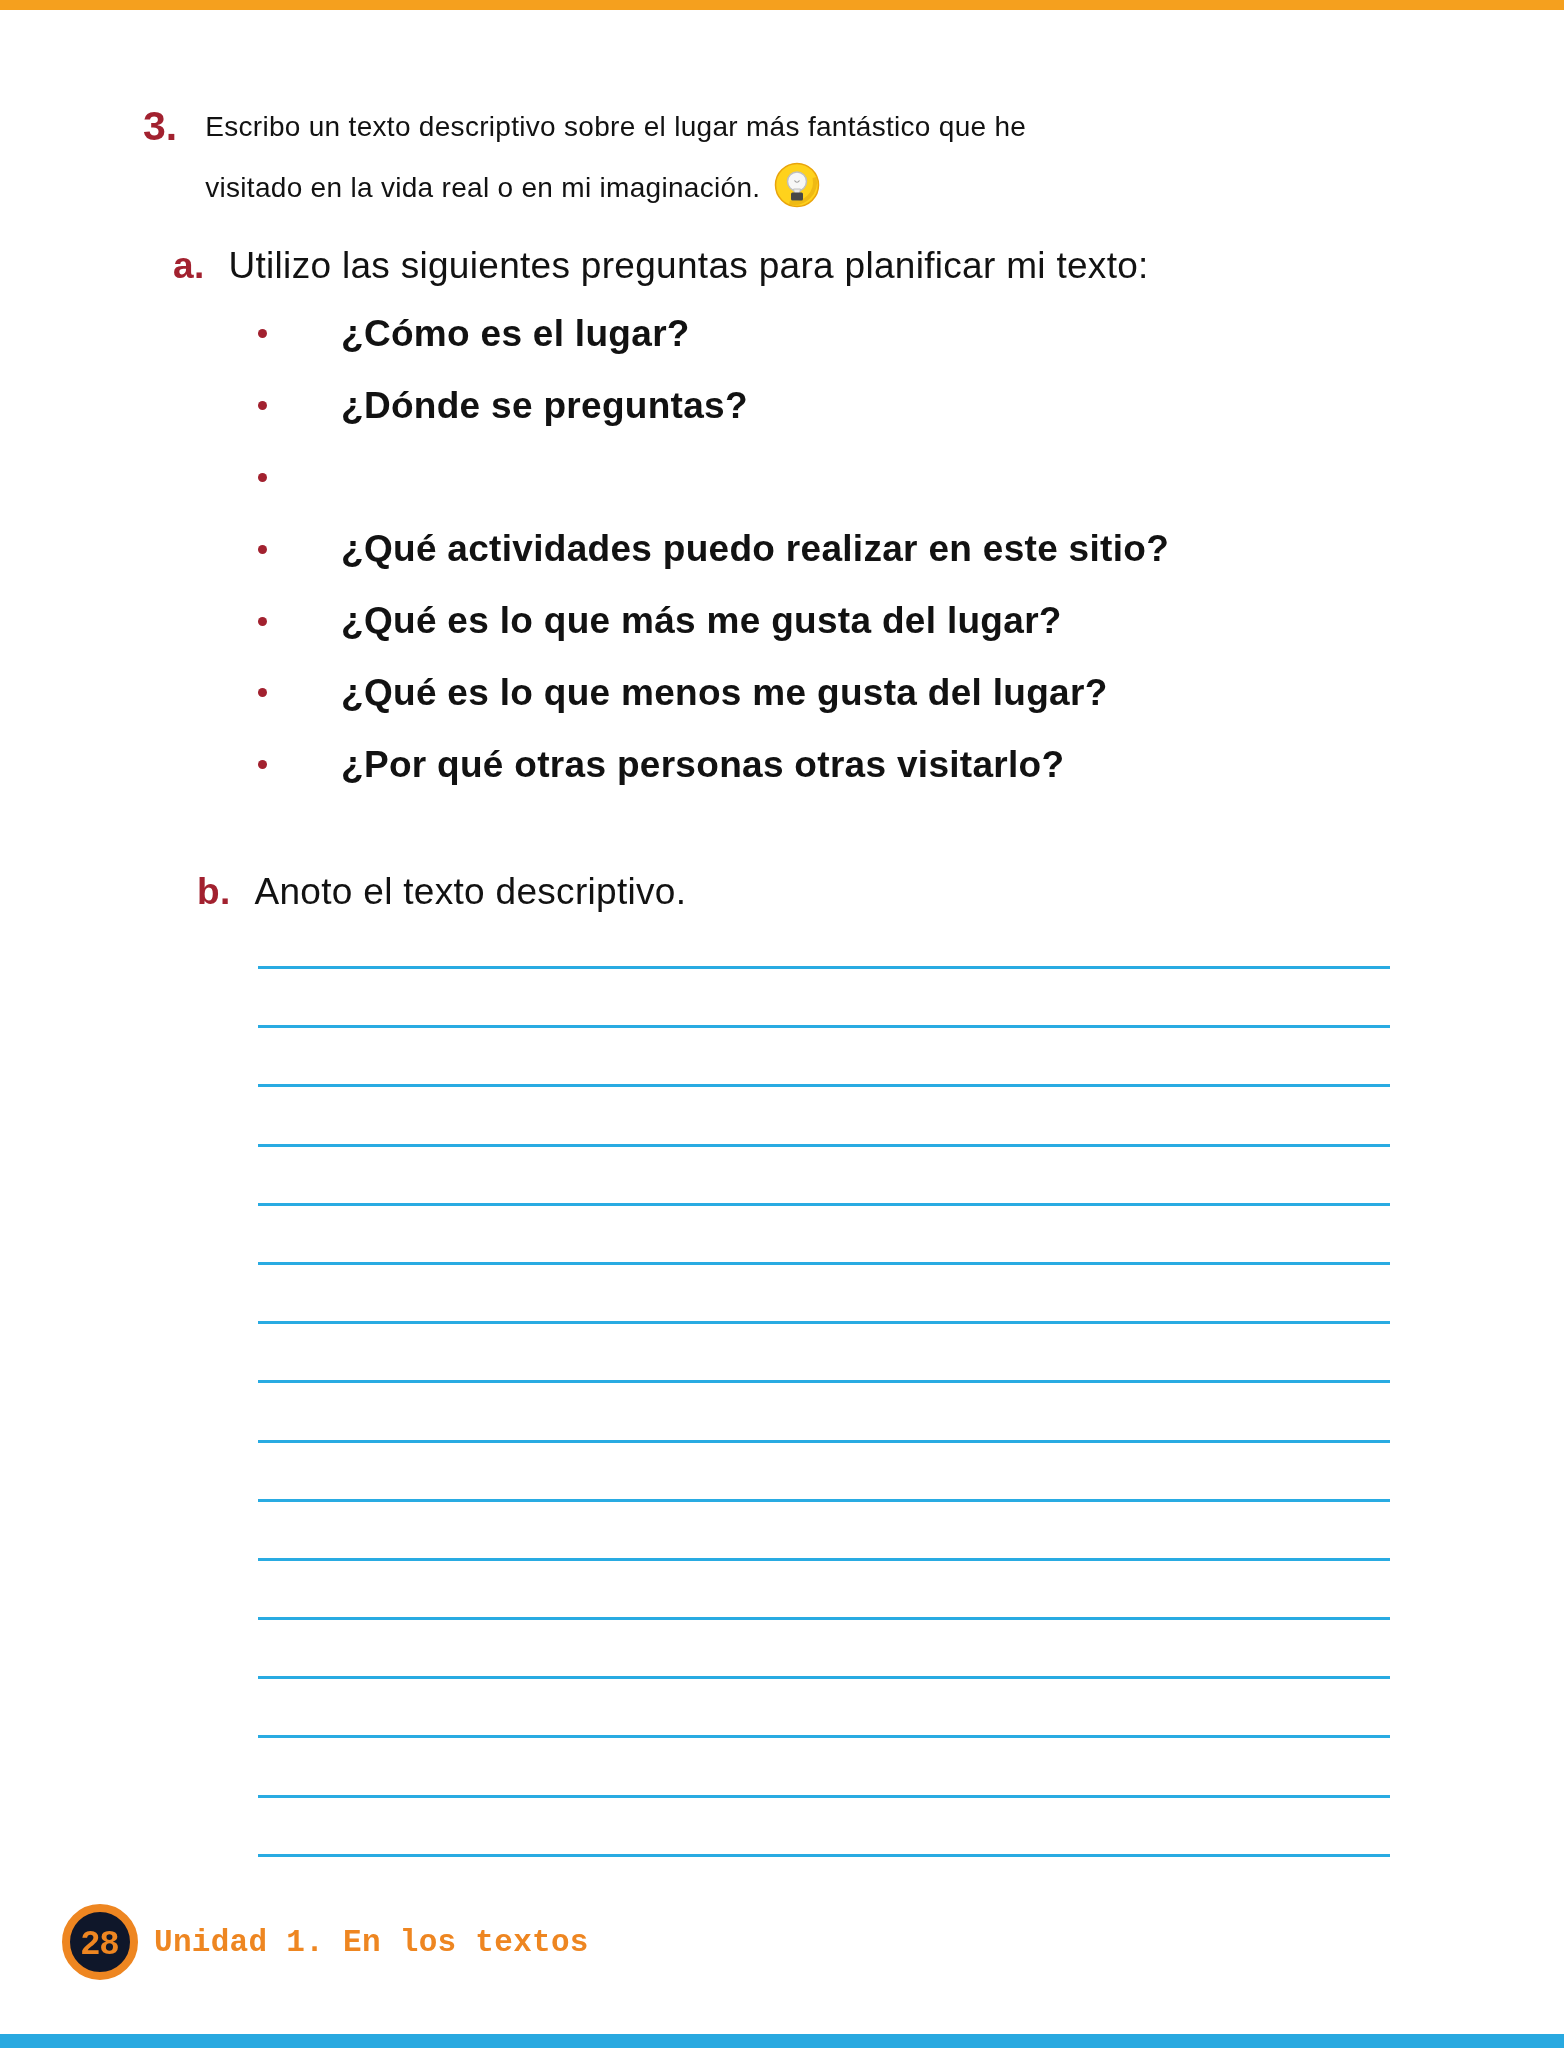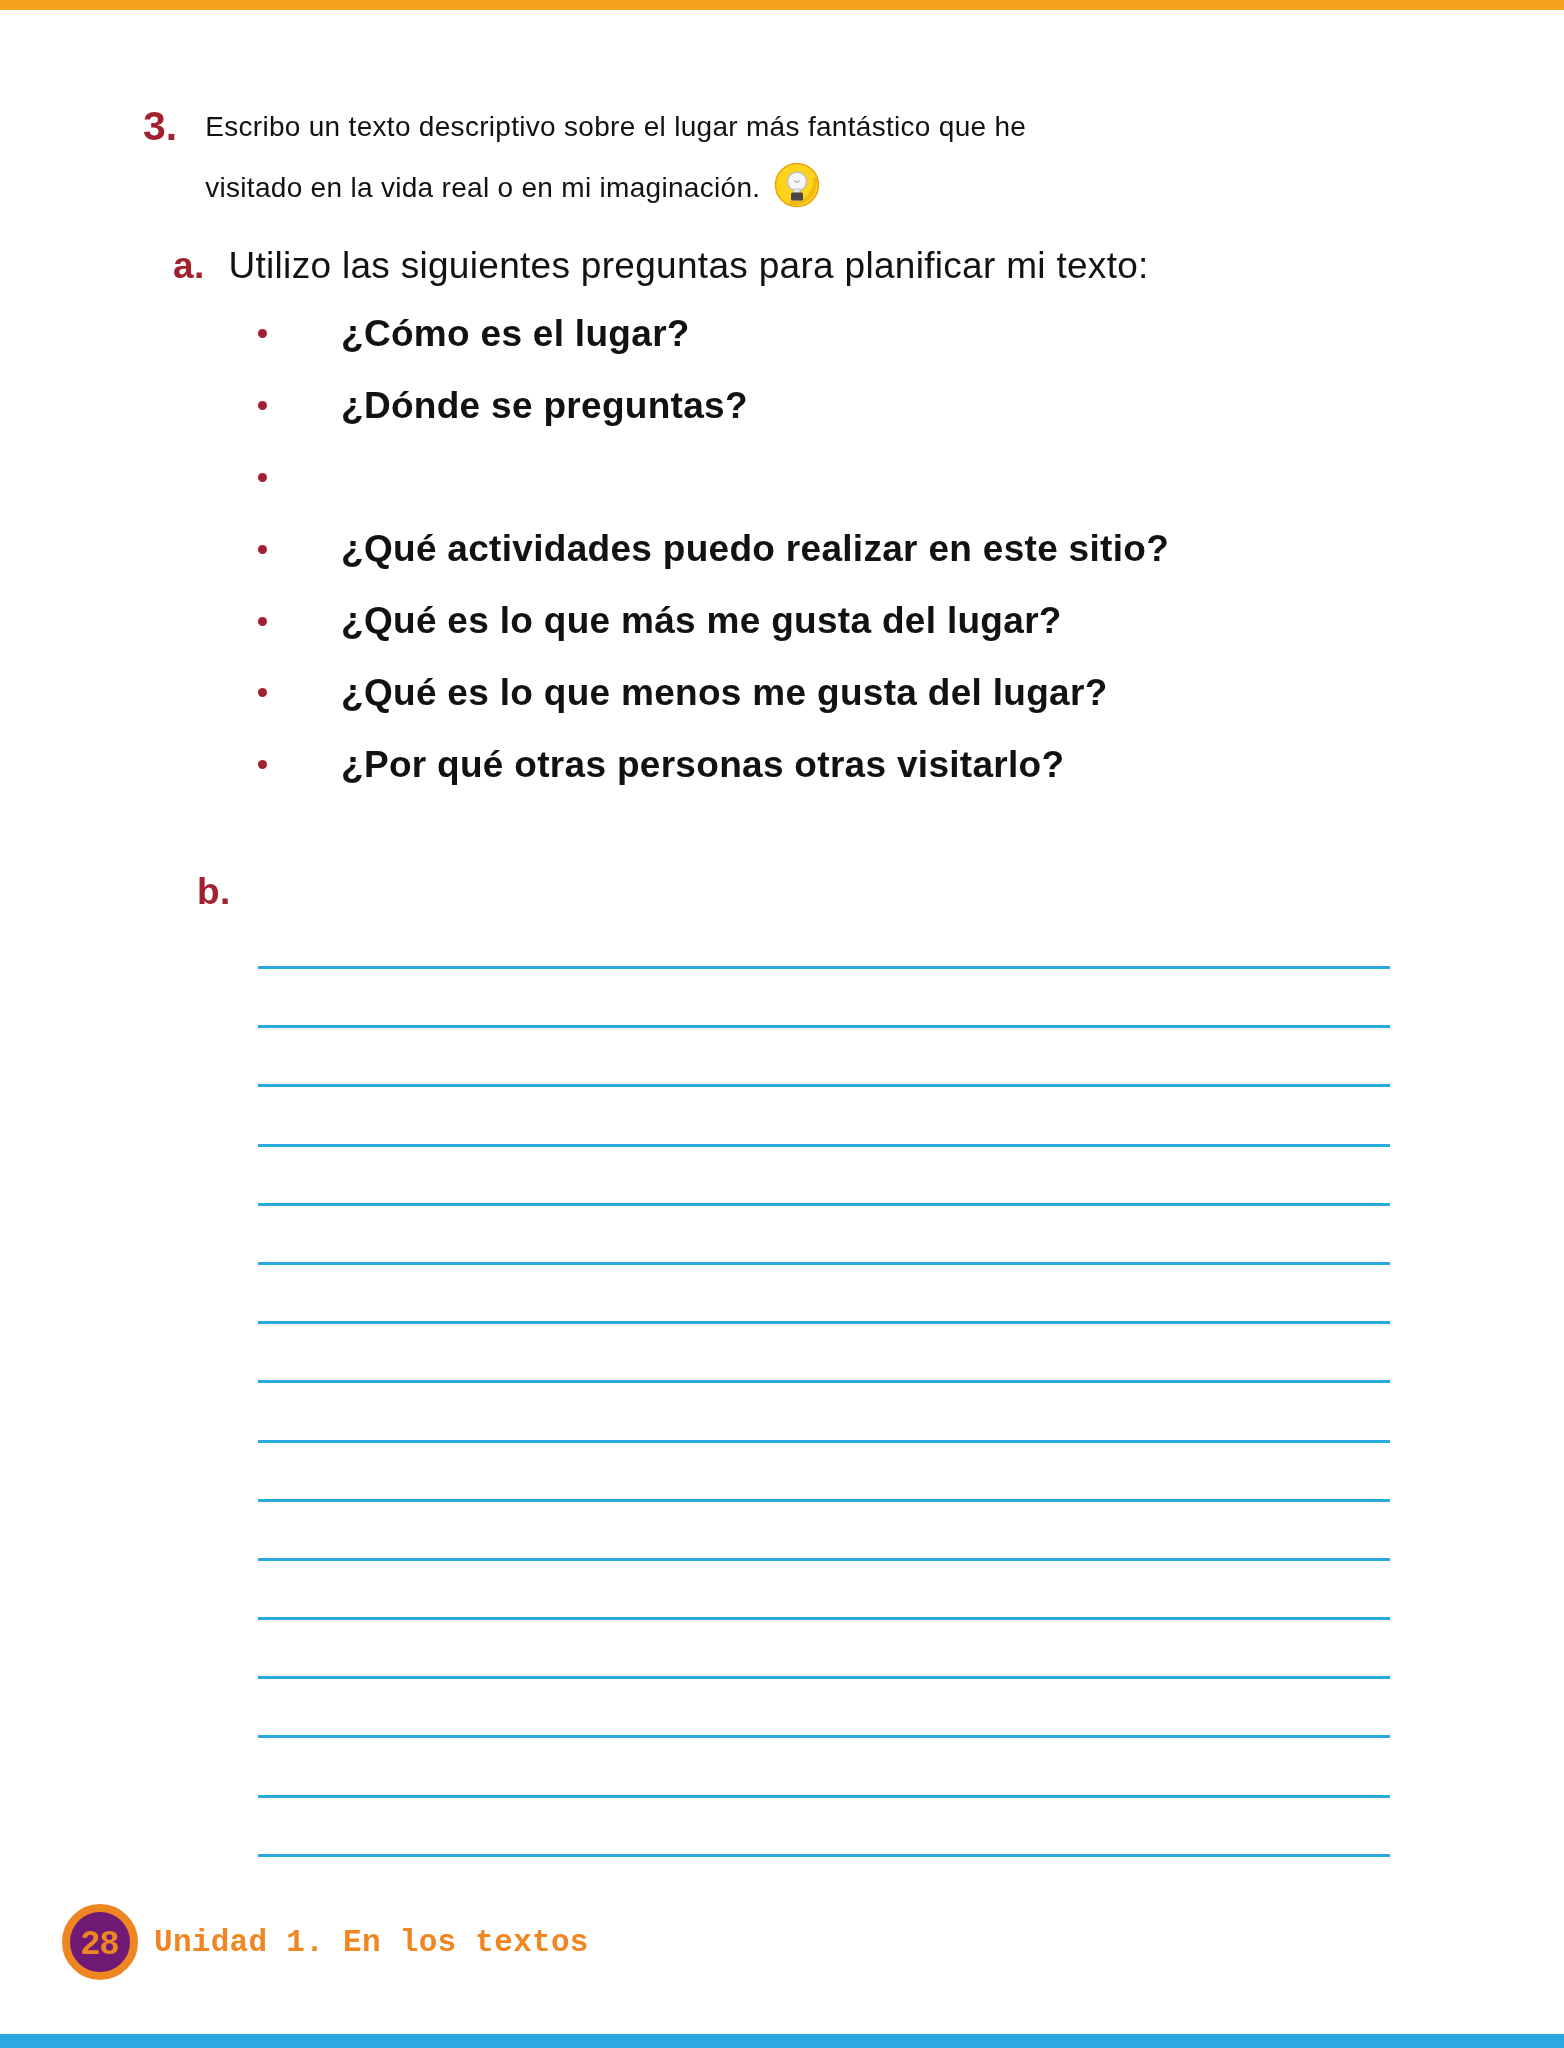--- a/index.html
+++ b/index.html
@@ -72,21 +72,21 @@
   }
   .wline:last-child { margin-bottom: 0; }
 
   
   .footer { position: absolute; left: 62px; top: 1904px; display: flex; align-items: center; }
   .page-badge {
     width: 76px; height: 76px;
     border: 8px solid #EE8621; border-radius: 50%;
     display: flex; align-items: center; justify-content: center;
     color: #EE8621; font-weight: 700; font-size: 34px;
-    background: #701a75;
+    background: #0f172a;
     flex: 0 0 76px;
   }
   .unit-label {
     margin-left: 16px;
     color: #EE8621; font-weight: 700; font-size: 31px; letter-spacing: 0.3px; font-family: Liberation Mono, monospace;
   }
 </style>
 </head>
 <body>
 
@@ -139,20 +139,21 @@
       <span class="q-text">¿Qué es lo que menos me gusta del lugar?</span>
     </li>
     <li>
       <span class="dot"></span>
       <span class="q-text">¿Por qué otras personas otras visitarlo?</span>
     </li>
   </ul>
 
   <div class="part-row part-b">
     <span class="label red">b.</span>
+    <span>Anoto el texto descriptivo.</span>
   </div>
 
   <div class="lines">
       <div class="wline"></div>
       <div class="wline"></div>
       <div class="wline"></div>
       <div class="wline"></div>
       <div class="wline"></div>
       <div class="wline"></div>
       <div class="wline"></div>

